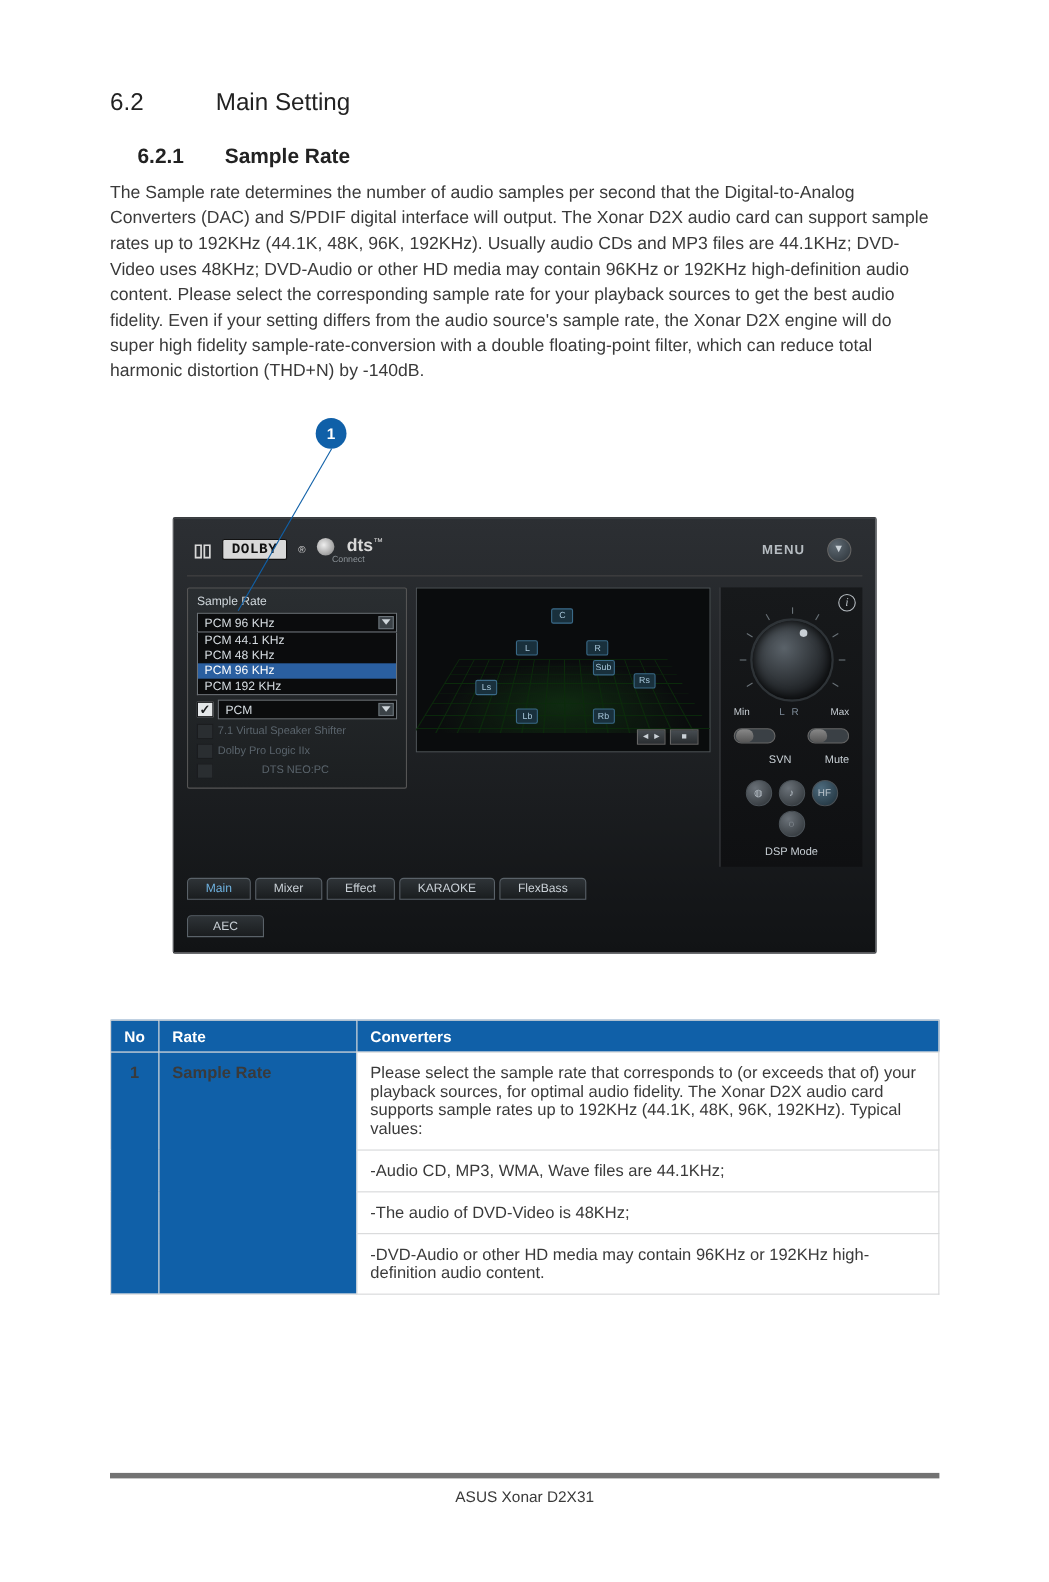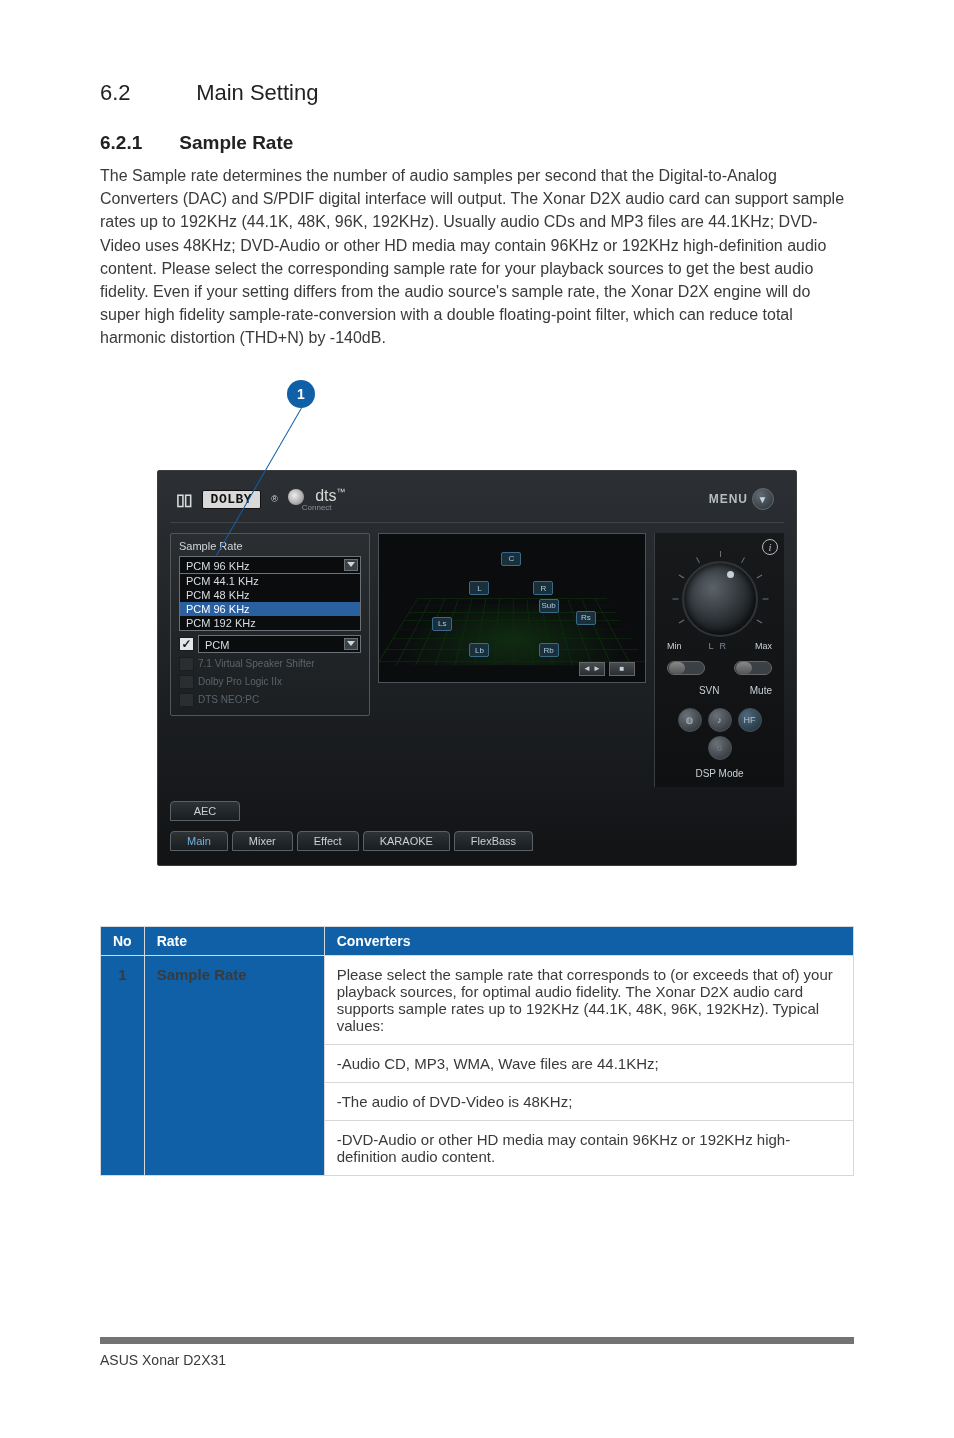--- a/index.html
+++ b/index.html
@@ -18,21 +18,21 @@
     color: #222;
     margin-bottom: 26px;
   }
   .section-title .num { display: inline-block; width: 90px; }
   .subsection-title {
     font-size: 19px;
     font-weight: bold;
     color: #222;
     margin-bottom: 10px;
   }
-  .subsection-title .num { display: inline-block; width: 74px; }
+  .subsection-title .num { display: inline-block; width: 74px; margin-left: 25px; }
   .body-text {
     font-size: 16px;
     line-height: 1.45;
     color: #3a3a3a;
     margin-bottom: 30px;
   }
 
   
   .callout-wrap {
     position: relative;
@@ -89,24 +89,24 @@
     font-weight: 900;
     font-size: 13px;
     padding: 1px 8px;
     border-radius: 2px;
     letter-spacing: 0.5px;
     border: 1px solid #111;
     font-family: Liberation Mono, monospace;
   }
   .dolby-pre { color:#d9d9d9; font-weight:900; font-size:16px; letter-spacing:-1px; font-family:"Arial Black",Arial,sans-serif; }
   .dolby-r { color:#d9d9d9; font-size:9px; vertical-align: super; }
-  .dts-logo { color:#d9d9d9; font-weight:400; font-size:16px; font-family:"Arial Black",Arial,sans-serif; margin-left:4px;margin-top:40px; }
+  .dts-logo { color:#d9d9d9; font-weight:700; font-size:16px; font-family:"Arial Black",Arial,sans-serif; margin-left:4px;margin-top:40px; }
   .dts-disc { display:inline-block; width:16px; height:16px; border-radius:50%; background:radial-gradient(circle at 40% 40%, #eee, #aaa 60%, #777); vertical-align:middle; margin-right:3px; }
   .dts-connect { color:#8c9398; font-size:8px; display:block; margin-top:-2px; margin-left:14px; }
-  .menu-area { margin-left:auto; display:flex; align-items:center; gap:4px; color:#b6bcc1; font-size:12px; font-weight:bold; letter-spacing:1px; }
+  .menu-area { margin-left:auto; display:flex; align-items:center; gap:20px; color:#b6bcc1; font-size:12px; font-weight:bold; letter-spacing:1px; }
   .menu-round {
     width: 22px; height:22px; border-radius:50%;
     background: radial-gradient(circle at 35% 30%, #5f6a73, #2b3238);
     border:1px solid #666;
     display:flex; align-items:center; justify-content:center;
     color:#cbd3d9; font-size:10px;
   }
 
   .app-body {
     display:flex;
@@ -284,22 +284,22 @@
     font-size:15px;
     padding:10px 12px;
     vertical-align:top;
     color:#3a3a3a;
   }
   .cell-no { background:#1060a8; color:#fff; font-weight:bold; width:40px; text-align:center; }
   .cell-item { background:#1060a8; color:#fff; font-weight:bold; width:180px; }
 
   .footer-line {
     position:absolute; bottom:70px; left:100px; right:100px;
-    border-top:7px solid #737373;
-    display:flex; justify-content:flex-start;
+    border-top:5px solid #737373;
+    display:flex; justify-content:center;
     padding-top:8px;
     font-size:14px; color:#3a3a3a;
   }
 </style>
 </head>
 <body>
 
 <h2 class="section-title">
   <span class="num">6.2</span>
   <span>Main Setting</span>
@@ -359,21 +359,21 @@
         <div class="check-row dim">
           <div class="check" style="background:#2a2e31;"></div>
           <span style="font-size:10px;">7.1 Virtual Speaker Shifter</span>
         </div>
         <div class="check-row dim">
           <div class="check" style="background:#2a2e31;"></div>
           <span style="font-size:10px;">Dolby Pro Logic IIx</span>
         </div>
         <div class="check-row dim">
           <div class="check" style="background:#2a2e31;"></div>
-          <span style="font-size:10px;">DTS NEO:PC</span>
+          <span style="font-size:10px;margin-left:40px;">DTS NEO:PC</span>
         </div>
       </div>
     </div>
 
     <div class="mid-pane">
       <div class="grid3d"></div>
       <div class="spk" style="left:46%; top:12%;">C</div>
       <div class="spk" style="left:34%; top:32%;">L</div>
       <div class="spk" style="left:58%; top:32%;">R</div>
       <div class="spk" style="left:60%; top:44%;">Sub</div>
@@ -422,28 +422,28 @@
         <div class="dsp-btn" style="background:radial-gradient(circle at 35% 30%, #4d6a7d, #1d2e38);">HF</div>
       </div>
       <div class="dsp-row" style="margin-top:-2px;">
         <div class="dsp-btn">◌</div>
       </div>
       <div class="dsp-mode">DSP Mode</div>
     </div>
   </div>
 
   <div class="tabs">
-    <div class="tab sub">AEC</div>
-  </div>
-  <div class="tabs">
     <div class="tab active">Main</div>
     <div class="tab">Mixer</div>
     <div class="tab">Effect</div>
     <div class="tab">KARAOKE</div>
     <div class="tab">FlexBass</div>
+  </div>
+  <div class="tabs">
+    <div class="tab sub">AEC</div>
   </div>
 </div>
 
 <table class="desc-table">
   <thead>
     <tr>
       <th>No</th>
       <th>Rate</th>
       <th>Converters</th>
     </tr>

